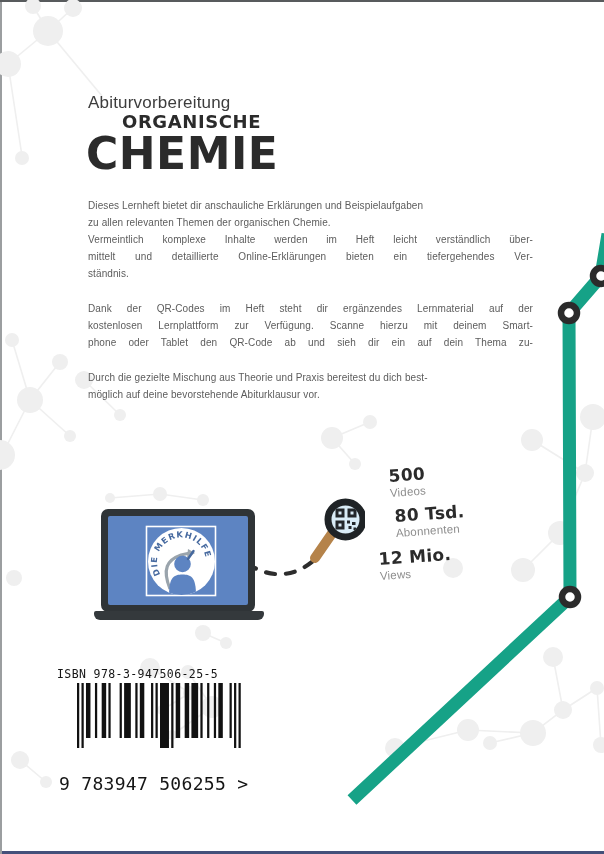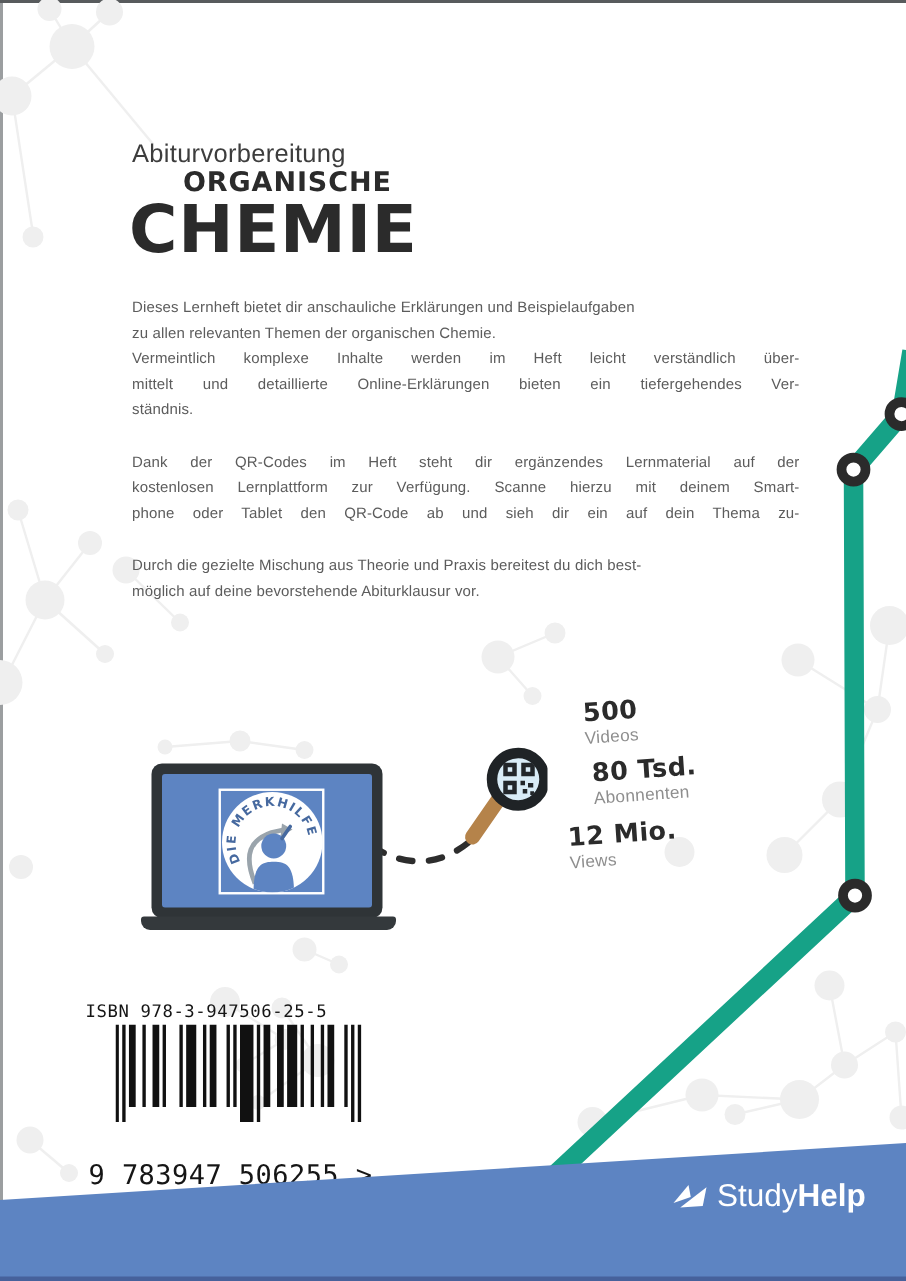--- a/index.html
+++ b/index.html
@@ -236,24 +236,14 @@
         <rect x="136.84" y="0" width="2.24" height="55" fill="#111111"></rect>
         <rect x="141.32" y="0" width="4.49" height="55" fill="#111111"></rect>
         <rect x="152.54" y="0" width="2.24" height="55" fill="#111111"></rect>
         <rect x="157.03" y="0" width="2.24" height="65" fill="#111111"></rect>
         <rect x="161.51" y="0" width="2.24" height="65" fill="#111111"></rect>
       </svg>
     <div class="isbn-digits">9 783947 506255 &gt;</div>
 
   </div>
 
-  <div class="banner">
-    <div class="brand">
-      <svg width="24" height="18" viewBox="0 0 24 18">
-        <path d="M1,13 L11,1 L12.5,9 Z" fill="#ffffff"></path>
-        <path d="M5.5,16 L23,2.5 L20.5,15 Z" fill="#ffffff"></path>
-      </svg>
-      <span><span class="p">Study</span><span class="h">Help</span></span>
-    </div>
-    <div class="banner-edge"></div>
-  </div>
 
 </div>
 
 </body></html>

